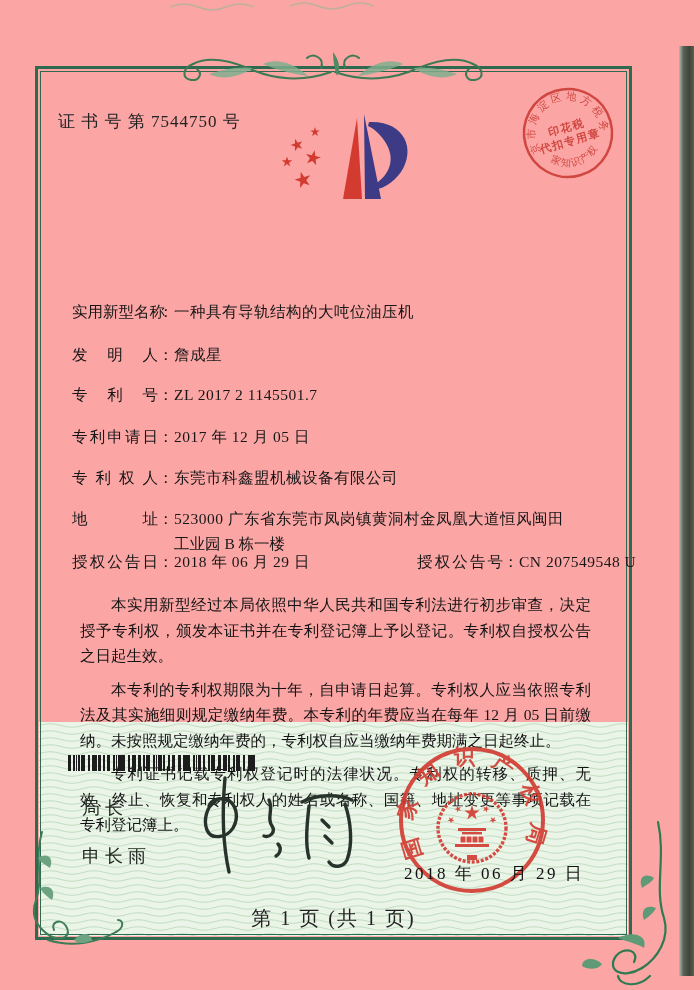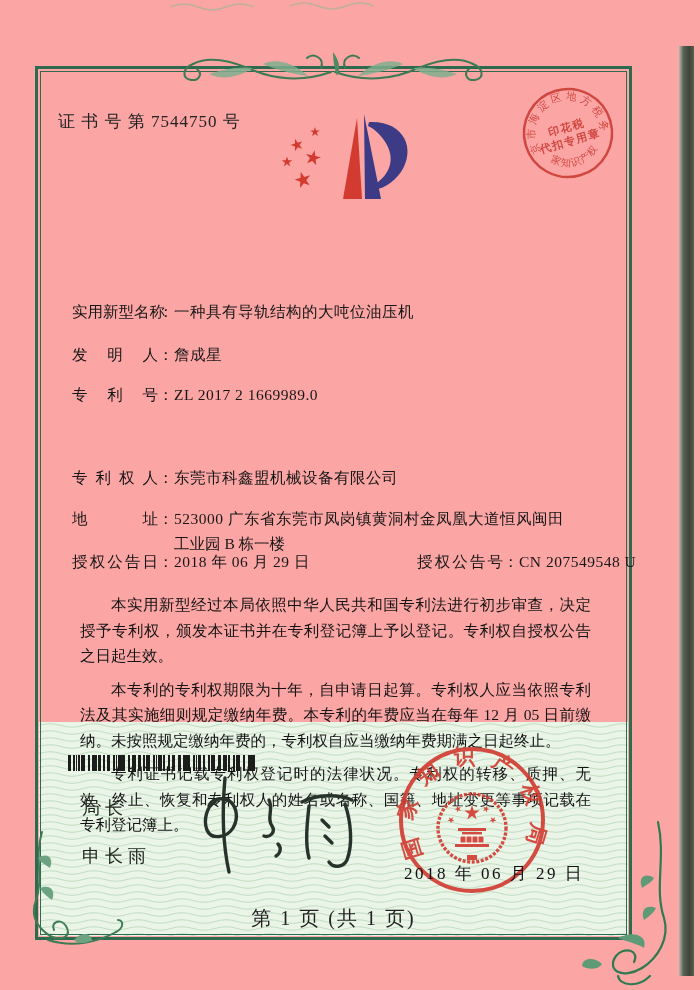--- a/index.html
+++ b/index.html
@@ -176,21 +176,24 @@
   </svg>
 
 
   <div class="frow" style="top:302px;">
     <span class="flabel">实用新型名称</span><span class="fcolon">：</span><span class="fvalue">一种具有导轨结构的大吨位油压机</span>
   </div>
   <div class="frow" style="top:345px;">
     <span class="flabel">发明人</span><span class="fcolon">：</span><span class="fvalue">詹成星</span>
   </div>
   <div class="frow" style="top:385px;">
-    <span class="flabel">专利号</span><span class="fcolon">：</span><span class="fvalue">ZL 2017 2 1669989.0</span>
+    <span class="flabel">专利号</span><span class="fcolon">：</span><span class="fvalue">ZL 2017 2 1145501.7</span>
+  </div>
+  <div class="frow" style="top:427px;">
+    <span class="flabel">专利申请日</span><span class="fcolon">：</span><span class="fvalue">2017 年 12 月 05 日</span>
   </div>
   <div class="frow" style="top:468px;">
     <span class="flabel">专利权人</span><span class="fcolon">：</span><span class="fvalue">东莞市科鑫盟机械设备有限公司</span>
   </div>
   <div class="frow" style="top:509px;">
     <span class="flabel">地址</span><span class="fcolon">：</span><span class="fvalue">523000 广东省东莞市凤岗镇黄洞村金凤凰大道恒风闽田</span>
   </div>
   <div class="addr2">工业园 B 栋一楼</div>
   <div class="frow" style="top:552px;">
     <span class="flabel">授权公告日</span><span class="fcolon">：</span><span class="fvalue">2018 年 06 月 29 日</span>

